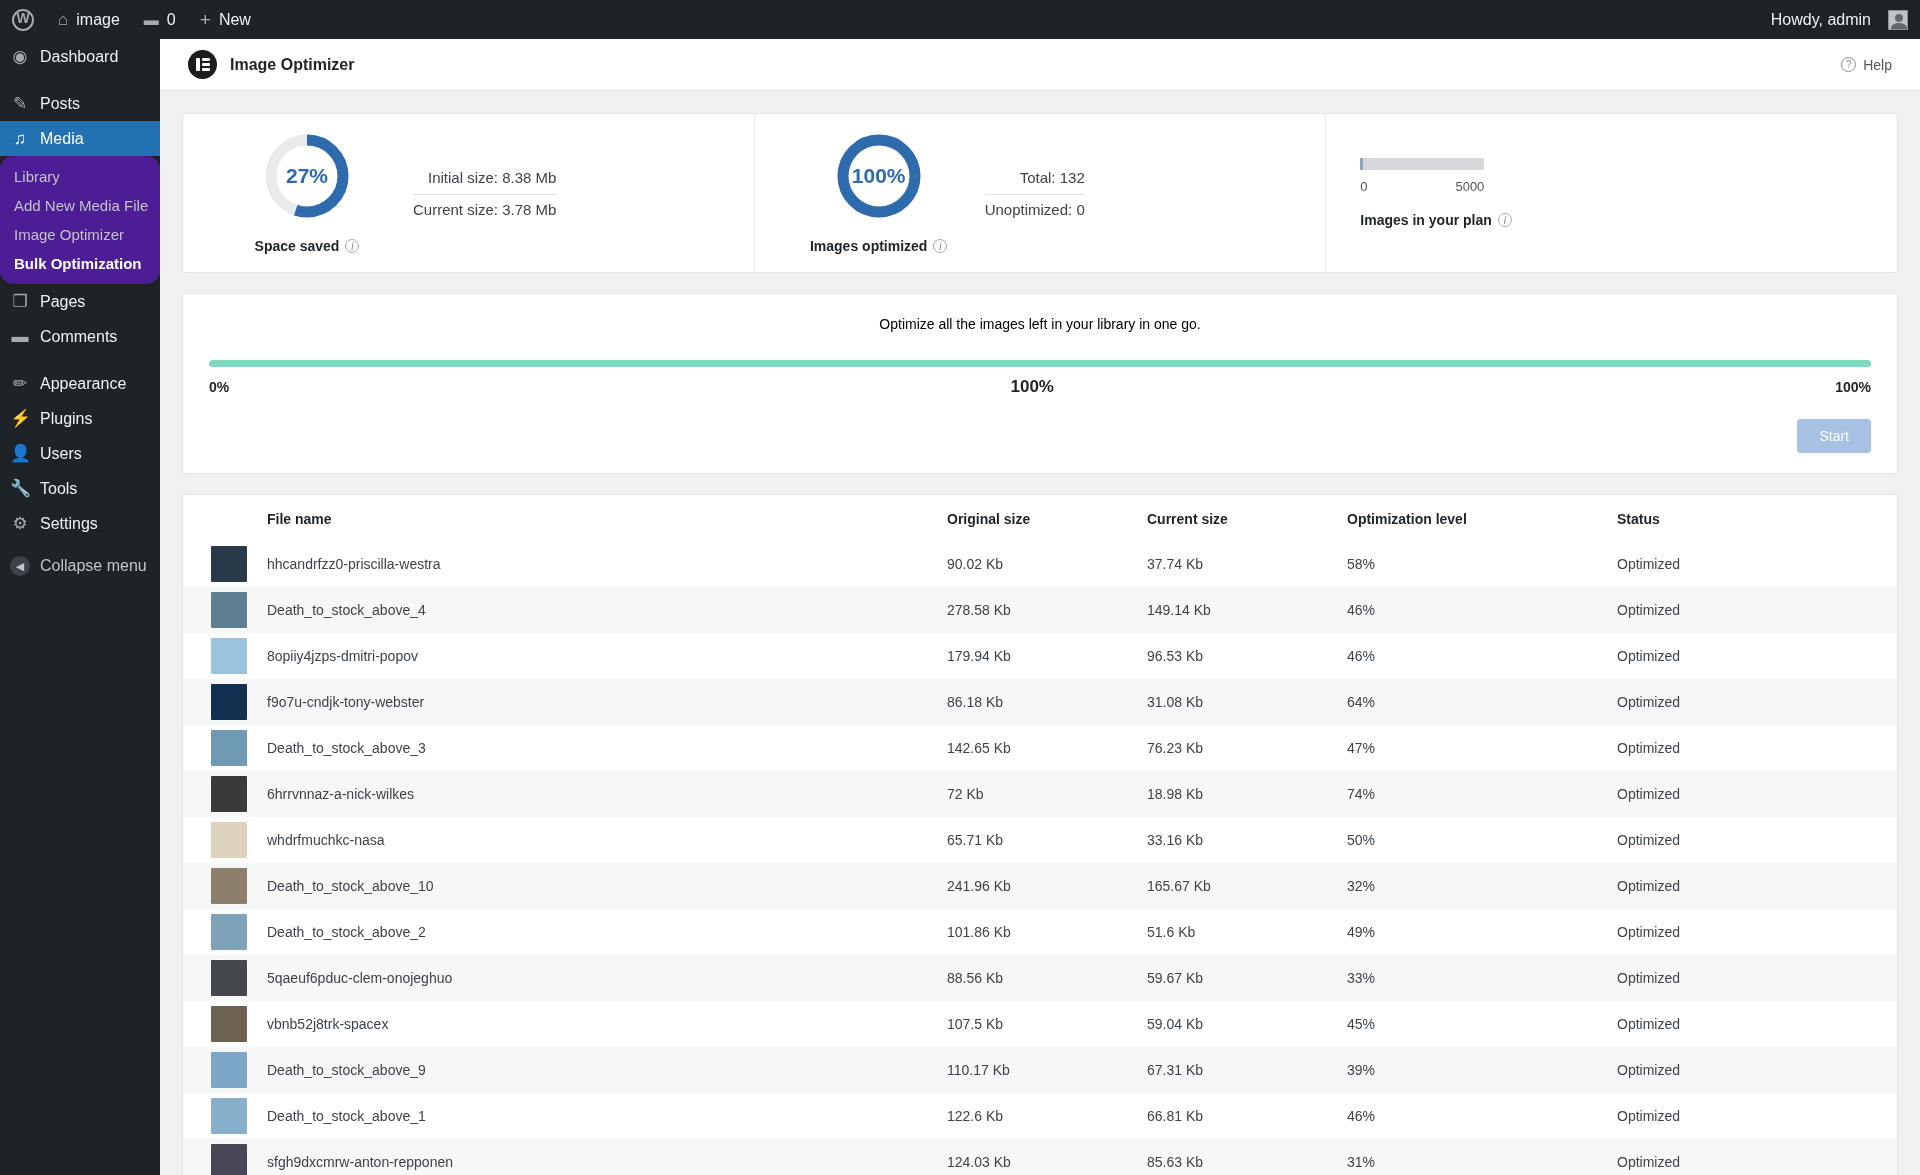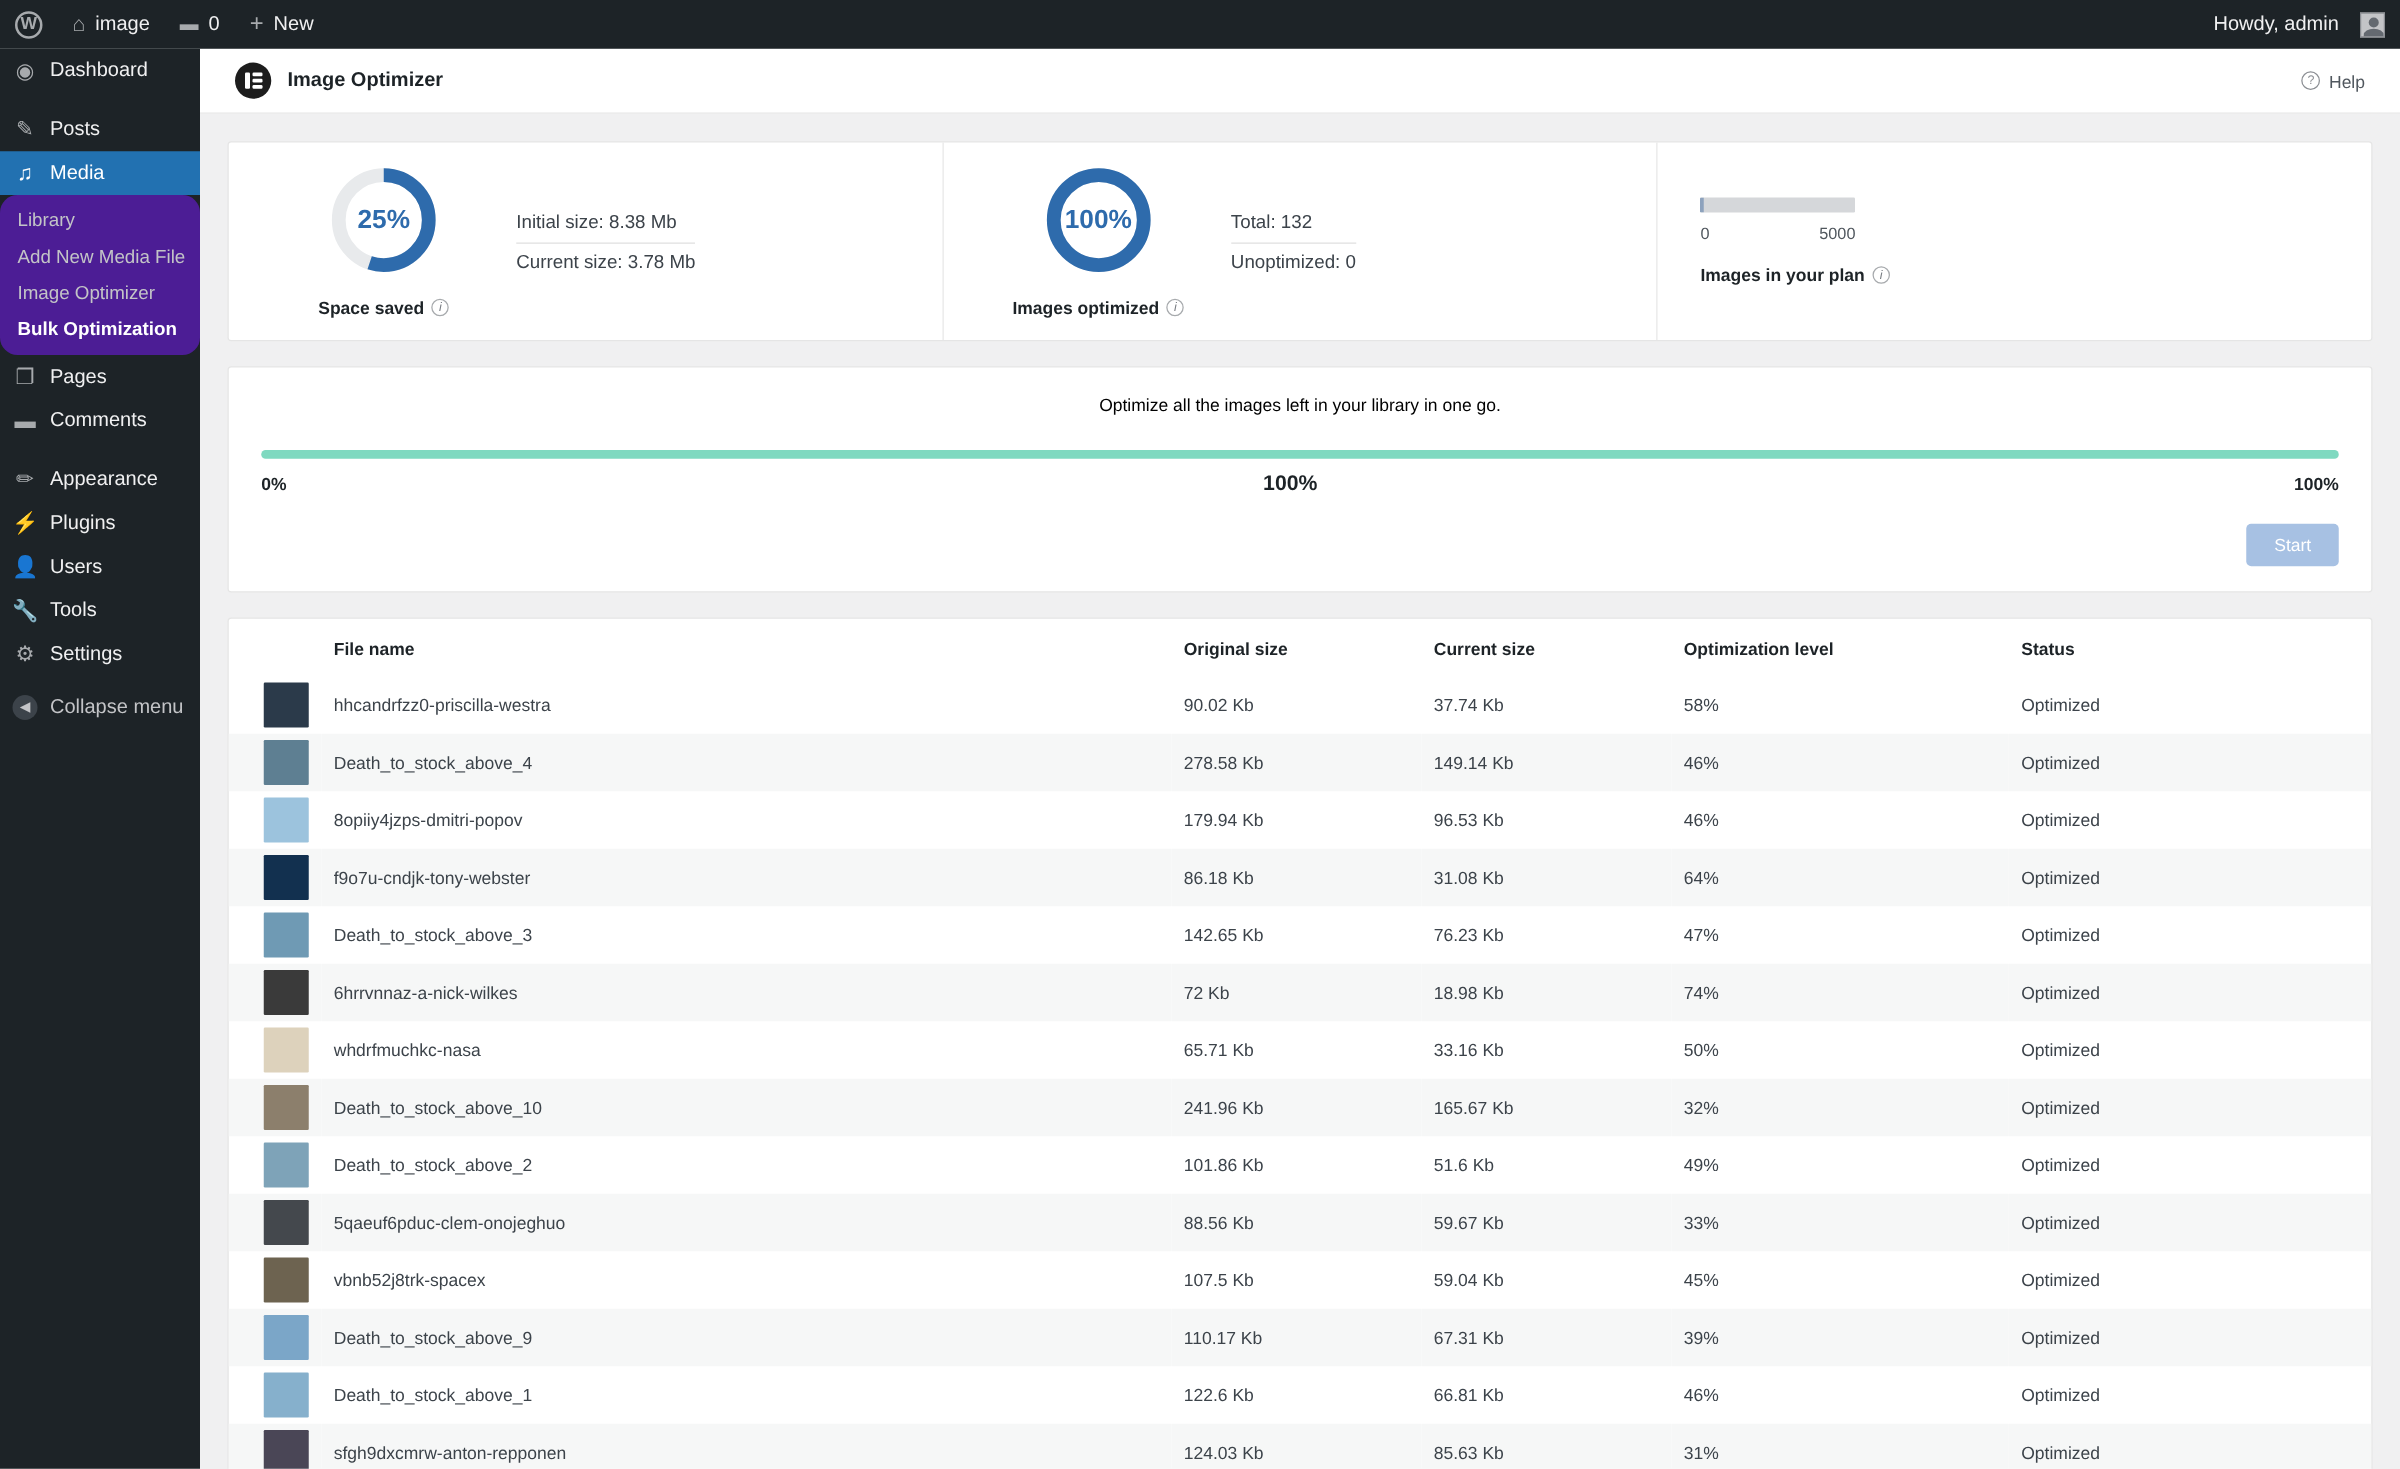--- a/index.html
+++ b/index.html
@@ -160,21 +160,21 @@
   .stat-label {
     margin-top: 18px; display: flex; align-items: center; gap: 6px;
     font-size: 14px; font-weight: bold; color: #1d2327; white-space: nowrap;
   }
   .i-icon {
     width: 14px; height: 14px; border-radius: 50%;
     border: 1px solid #a7aaad; color: #787c82;
     font-size: 10px; line-height: 13px; text-align: center;
     font-weight: normal; font-style: italic; cursor: pointer;
   }
-  .stat-right { margin-left: 16px; }
+  .stat-right { margin-left: 16px; text-align: right; }
   .stat-line {
     font-size: 15px; color: #3c434a; padding: 6px 0; white-space: nowrap;
   }
   .stat-line + .stat-line { border-top: 1px solid #e0e0e0; margin-top: 2px; }
 
   
   .plan-block { width: 180px; flex: none; display: flex; flex-direction: column; align-items: flex-start; }
   .plan-bar {
     width: 124px; height: 12px; background: #d5d7da; border-radius: 1px;
     position: relative; overflow: hidden;
@@ -338,21 +338,21 @@
 
     <div class="stats">
 
       <div class="stat-card">
         <div class="stat-left">
           <div class="donut">
             <svg width="88" height="88" viewBox="0 0 88 88">
               <circle cx="44" cy="44" r="36" fill="none" stroke="#e8eaec" stroke-width="11"></circle>
               <circle id="arc-space" cx="44" cy="44" r="36" fill="none" stroke="#2e6bac" stroke-width="11" stroke-dasharray="124.40706908215581 226.1946710584651"></circle>
             </svg>
-            <div class="val">25%</div>
+            <div class="val">27%</div>
           </div>
           <div class="stat-label">
             <span>Space saved</span>
             <span class="i-icon">i</span>
           </div>
         </div>
         <div class="stat-right">
           <div class="stat-line">Initial size: 8.38 Mb</div>
           <div class="stat-line">Current size: 3.78 Mb</div>
         </div>

